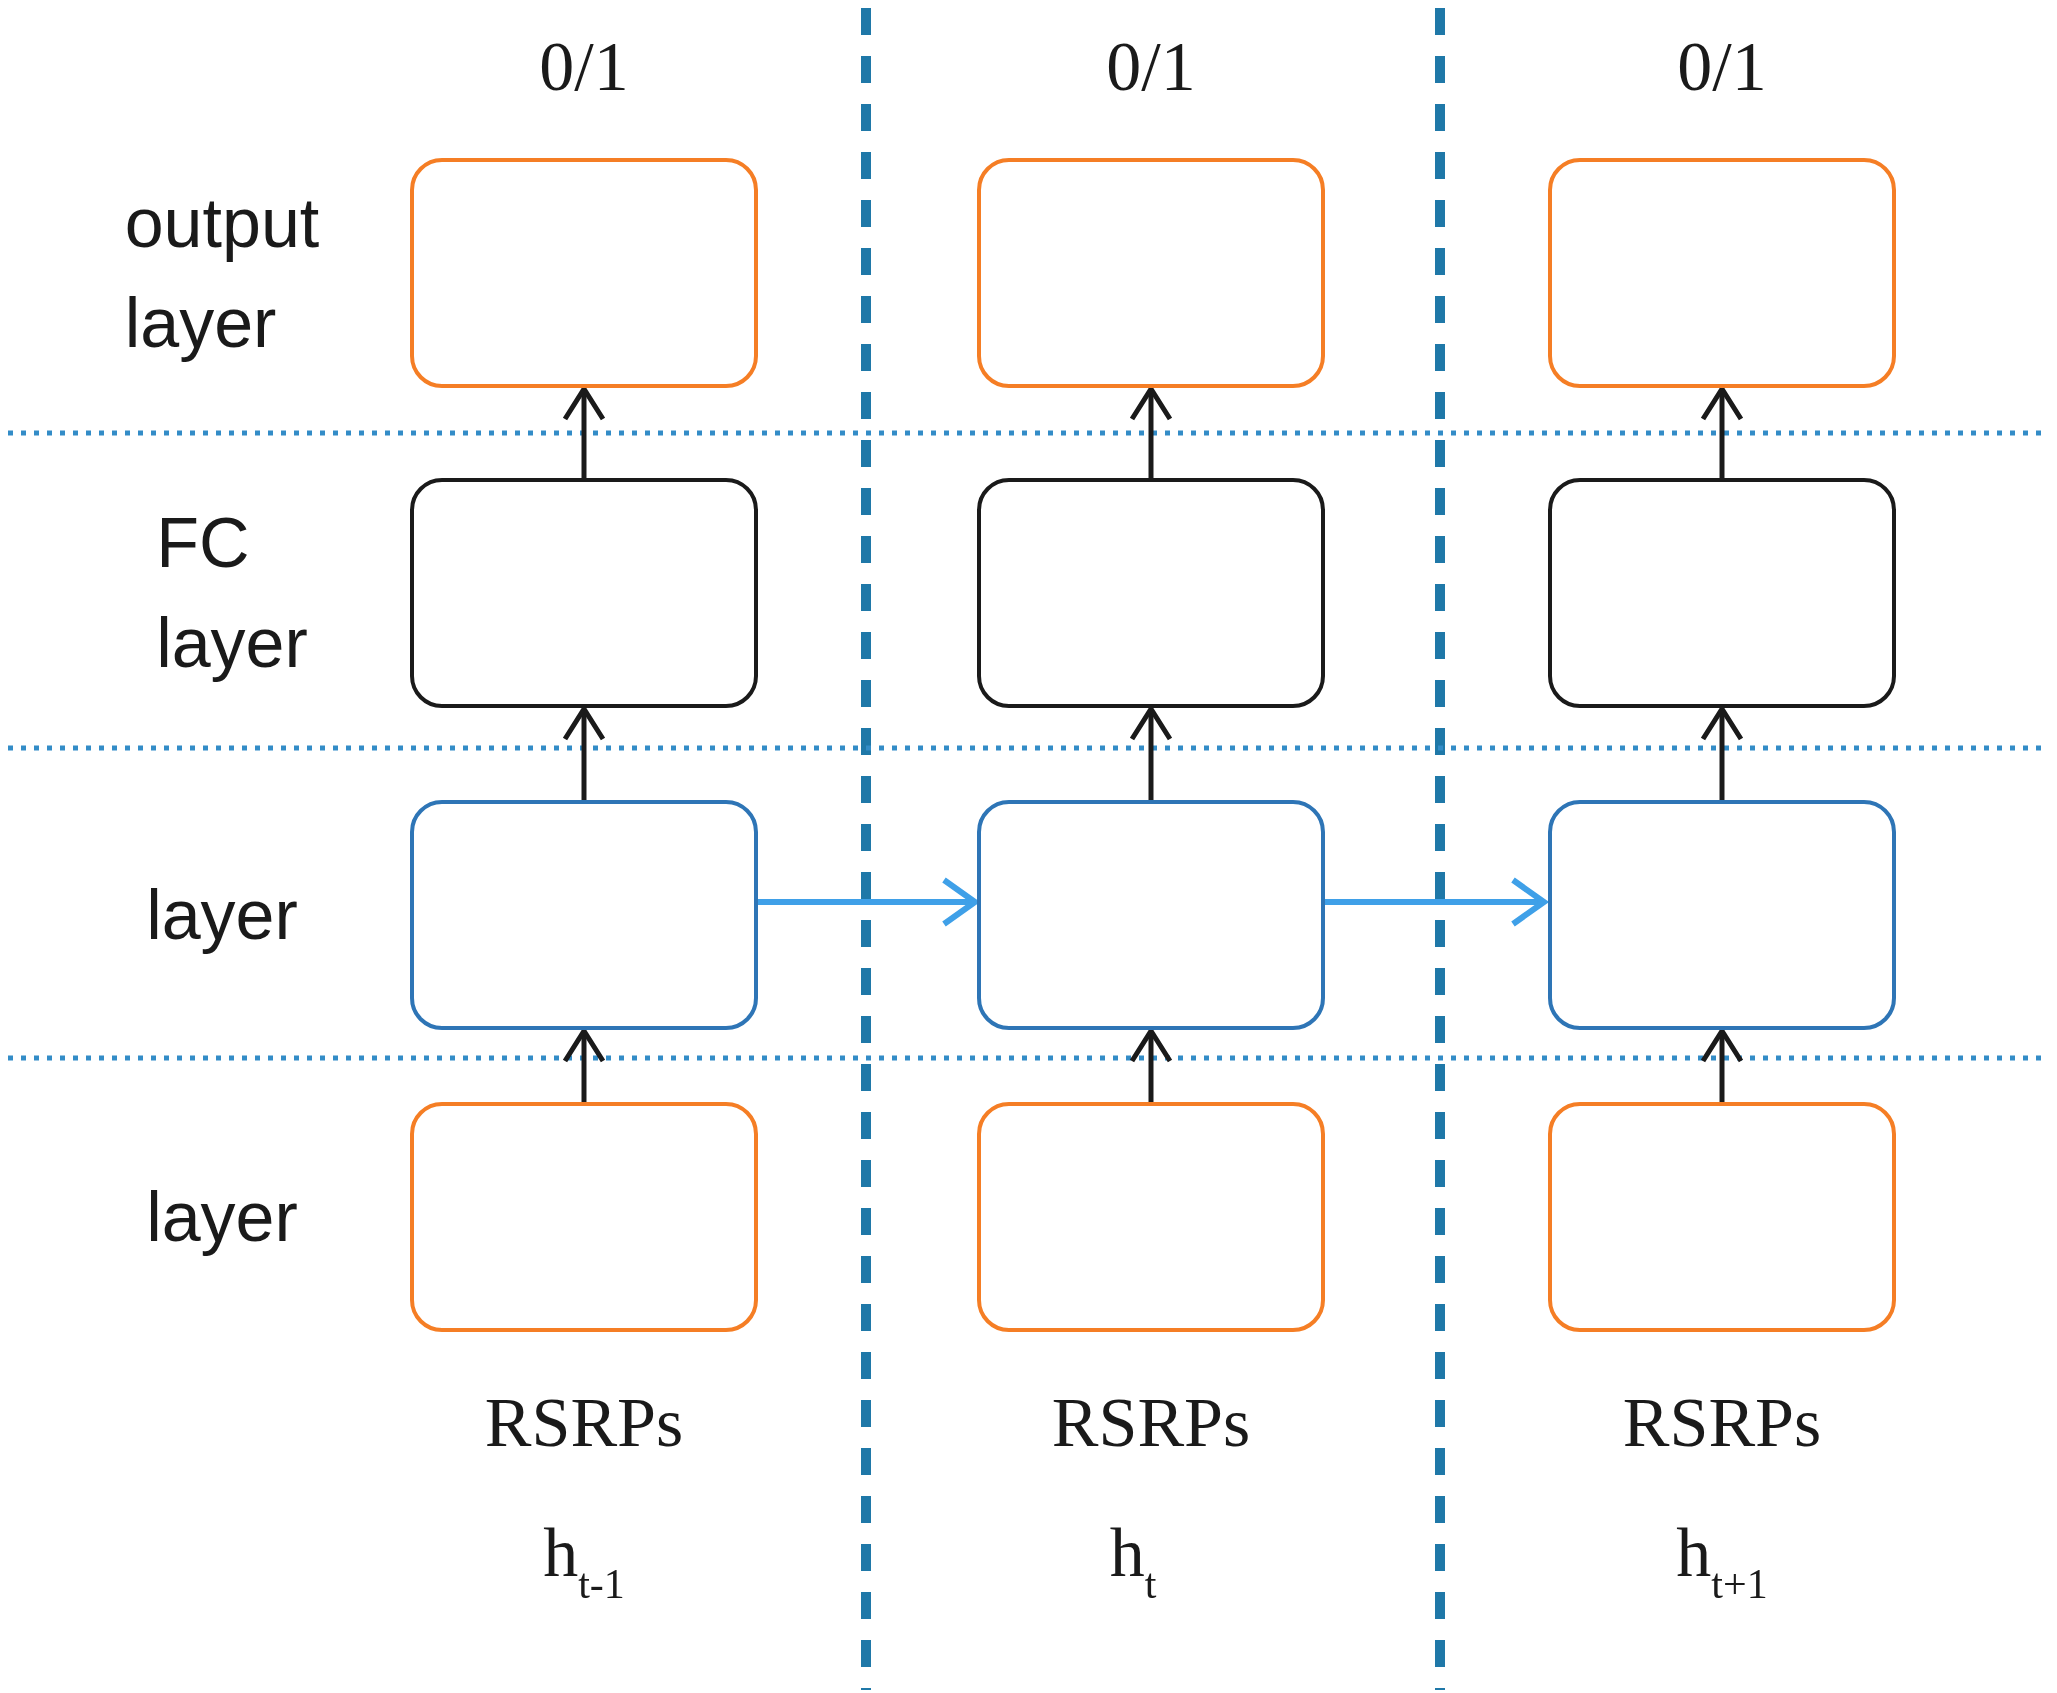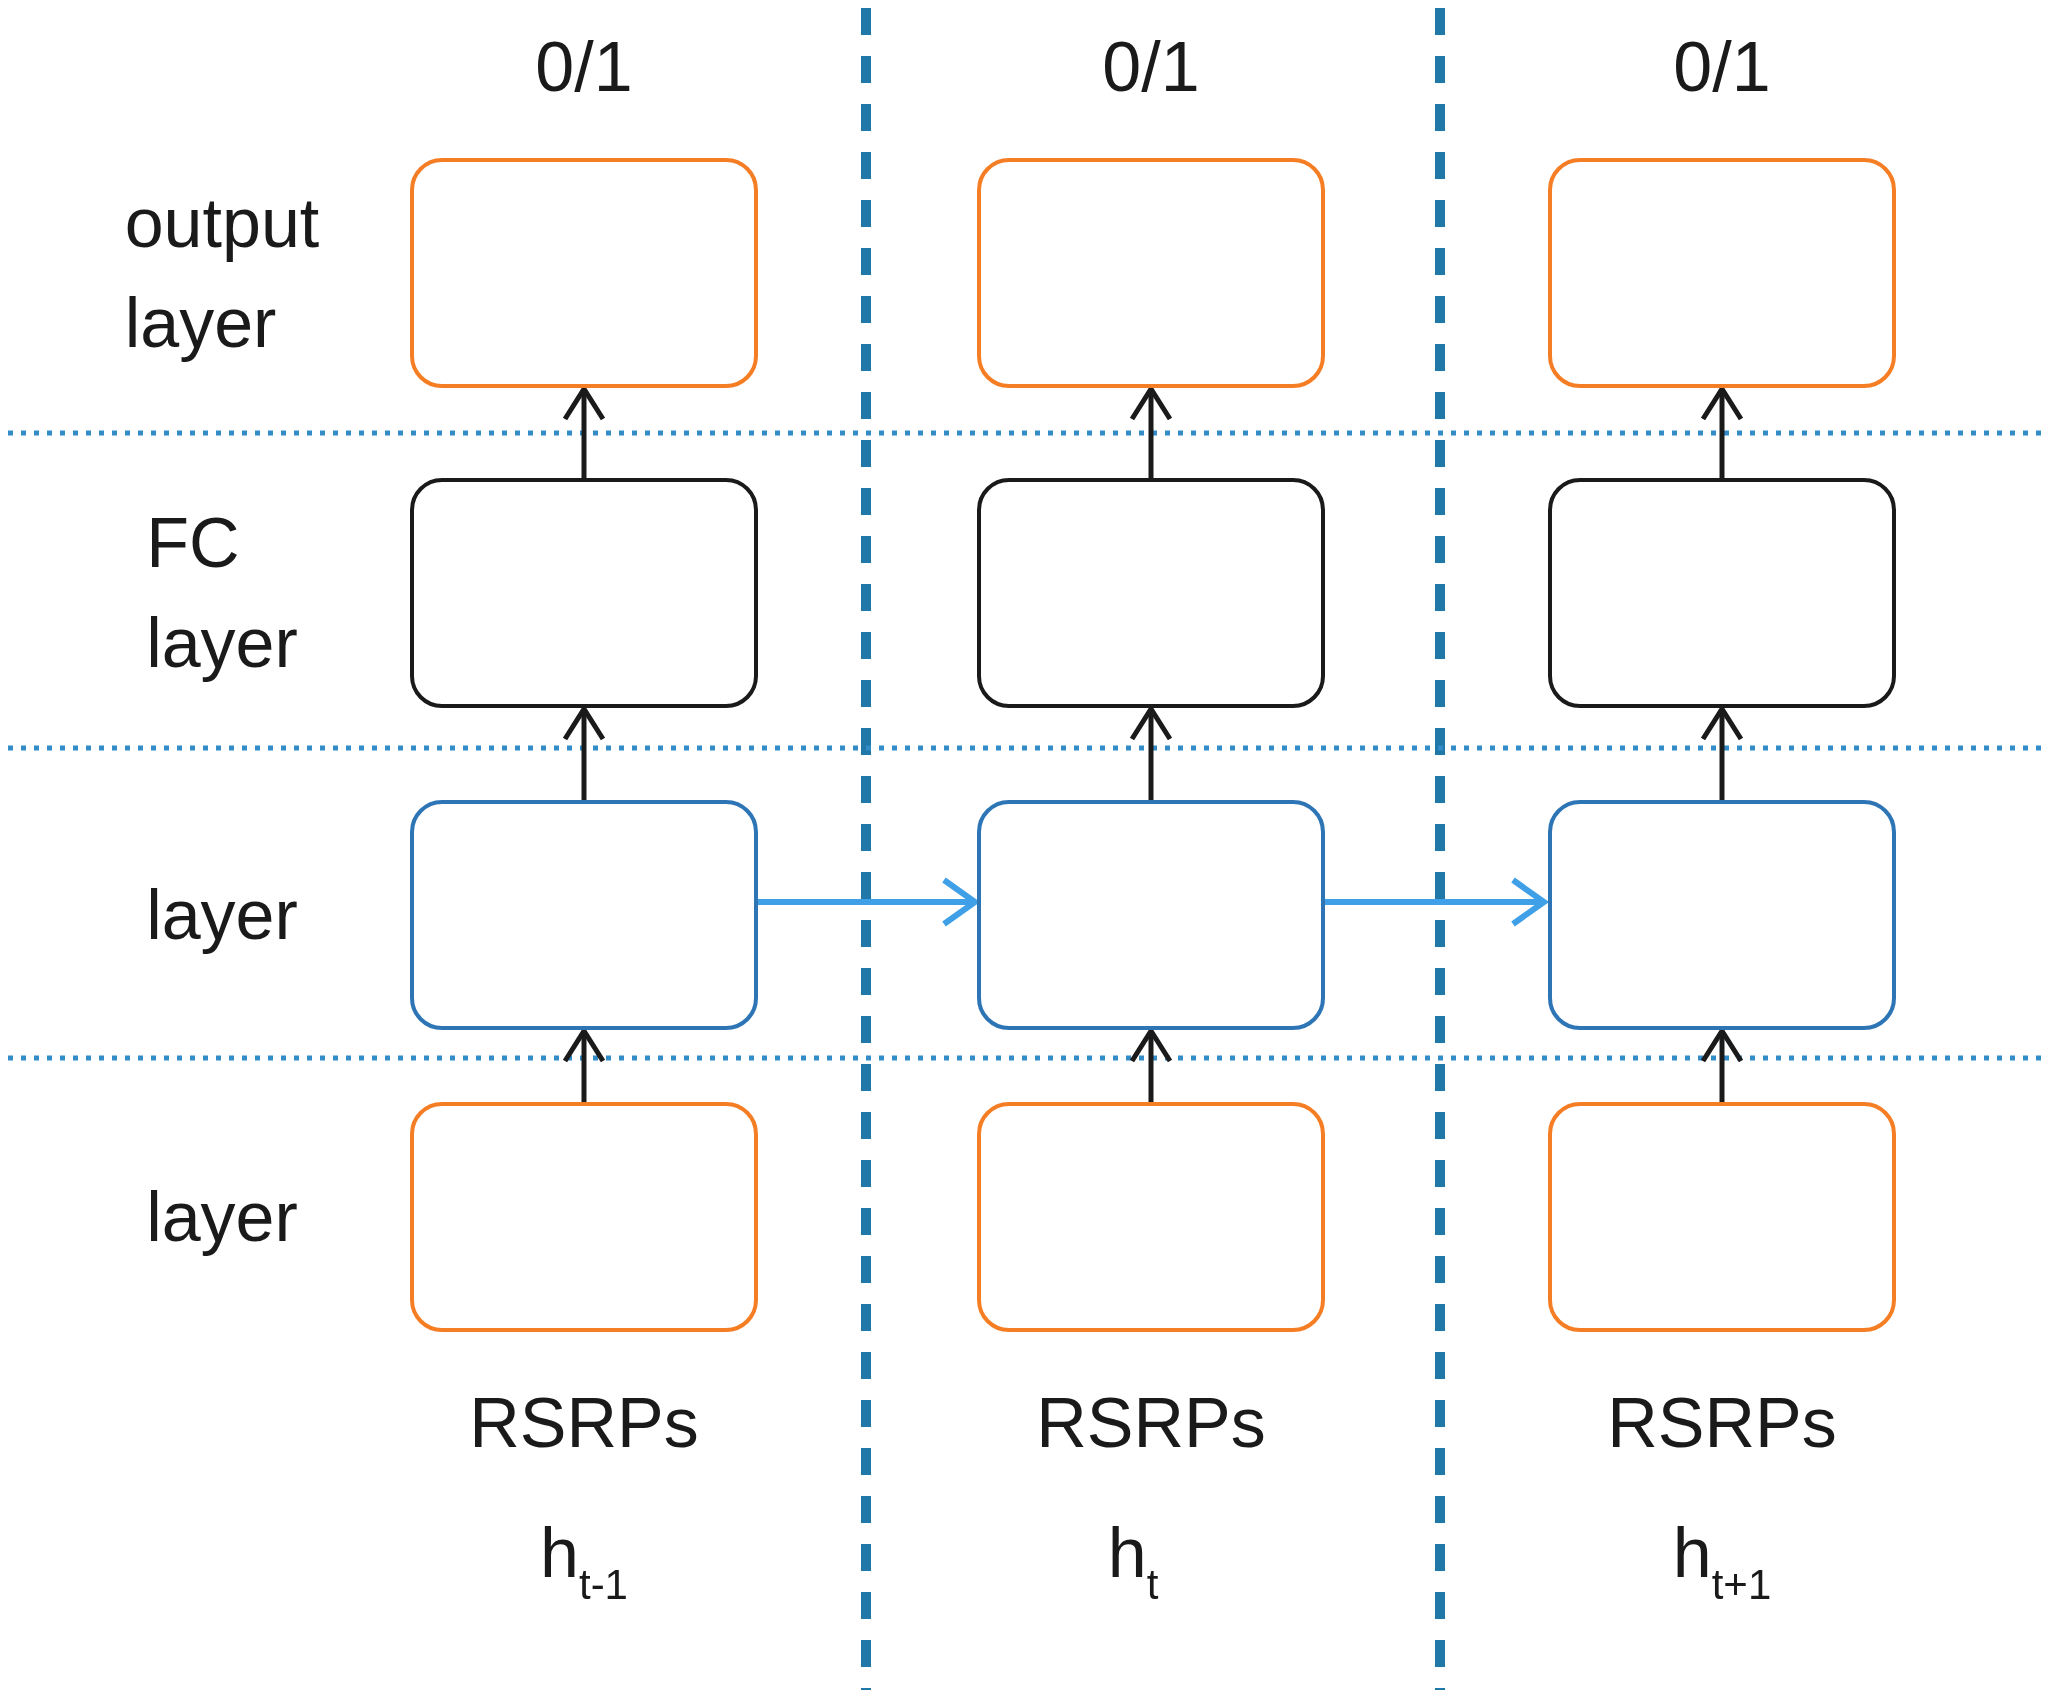--- a/index.html
+++ b/index.html
@@ -63,20 +63,21 @@
   .box.black  { border: 4px solid var(--color-black, #1a1a1a); }
   .box.blue   { border: 4px solid var(--color-box_blue, #2E75B6); }
   
   .txt {
     position: absolute;
     font-size: 70px;
     line-height: 1.0;
     white-space: nowrap;
     text-align: center;
     transform: translateX(-50%);
+    font-family: Liberation Serif, serif;
   }
   .row-label {
     position: absolute;
     text-align: left;
     font-size: 70px;
     line-height: 100px;
     transform: translate(-50%, -50%);
     white-space: nowrap;
   }
   .h-label sub {
@@ -165,21 +166,21 @@
   <div class="box orange" style="left:1548px; top:1102px;"></div>
 
   <div class="txt" style="left:584px;  top:32px;">0/1</div>
   <div class="txt" style="left:1151px; top:32px;">0/1</div>
   <div class="txt" style="left:1722px; top:32px;">0/1</div>
 
   <div class="row-label" style="left:222px; top:273px;">
     <div>output</div>
     <div>layer</div>
   </div>
-  <div class="row-label" style="left:222px; top:593px;">
+  <div class="row-label" style="left:232px; top:593px;">
     <div>FC</div>
     <div>layer</div>
   </div>
   <div class="row-label" style="left:222px; top:915px;">
     <div>layer</div>
   </div>
   <div class="row-label" style="left:222px; top:1217px;">
     <div>layer</div>
   </div>
 

